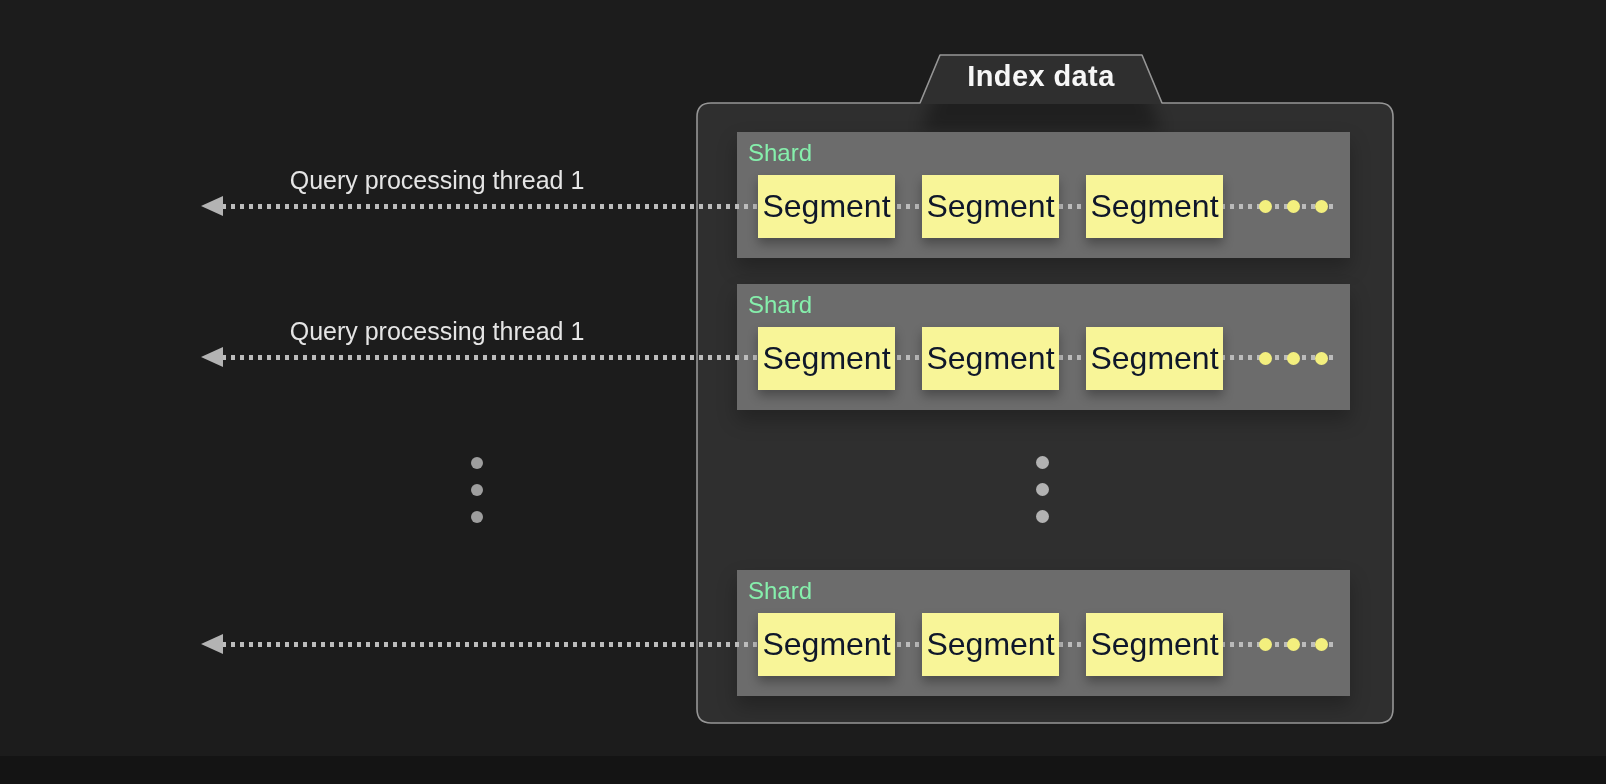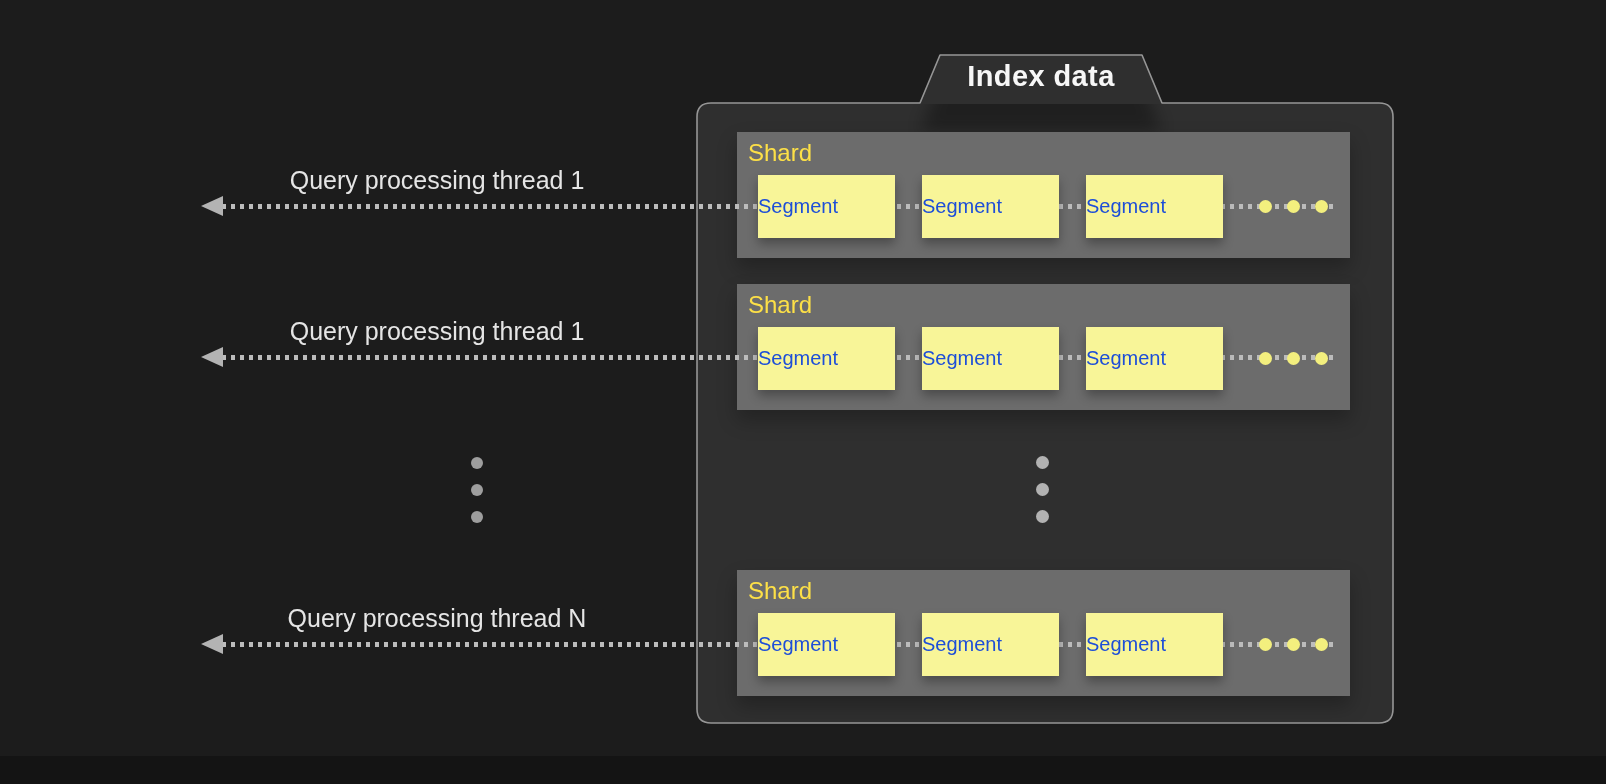--- a/index.html
+++ b/index.html
@@ -26,30 +26,30 @@
     position: absolute;
     left: 737px; width: 613px; height: 126px;
     background: #6c6c6c;
     box-shadow: 0 10px 18px rgba(0,0,0,0.25);
   }
   .s1 { top: 132px; }
   .s2 { top: 284px; }
   .s3 { top: 570px; }
   .shard-label {
     position: absolute; left: 11px; top: 7px;
-    font-size: 24px; color: #fde047;
+    font-size: 24px; color: #86efac;
   }
   .segments {
     position: absolute; left: 21px; top: 43px;
     display: flex; gap: 27px;
   }
   .segment {
     width: 137px; height: 63px;
-    background: #f8f598; color: #1d4ed8;
-    font-size: 20px; line-height: 63px; text-align: left;
+    background: #f8f598; color: #0f172a;
+    font-size: 32px; line-height: 63px; text-align: center;
     z-index: 3; position: relative;
     box-shadow: 0 6px 10px rgba(0,0,0,0.30);
   }
   .seg-dots {
     position: absolute; left: 522px; top: 68px;
     display: flex; gap: 15px; z-index: 3;
   }
   .seg-dots i { width: 13px; height: 13px; border-radius: 50%; background: #f3ef7e; }
 
   
@@ -143,21 +143,20 @@
   </div>
 
   <div class="thread-label tl1">Query processing thread 1</div>
   <div class="thread-line l1"></div>
   <div class="arrowhead a1"></div>
 
   <div class="thread-label tl2">Query processing thread 1</div>
   <div class="thread-line l2"></div>
   <div class="arrowhead a2"></div>
 
-  <div class="thread-label tl3">Query processing thread N</div>
   <div class="thread-line l3"></div>
   <div class="arrowhead a3"></div>
 
   <div class="vdots vdots-left">
       <i></i>
       <i></i>
       <i></i>
     </div>
   <div class="vdots vdots-center">
       <i></i>

